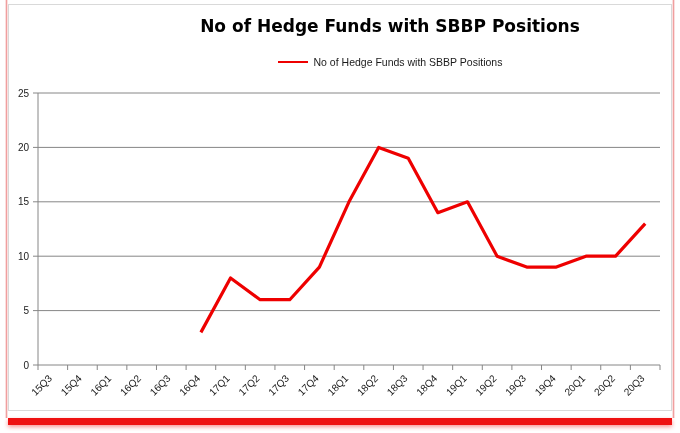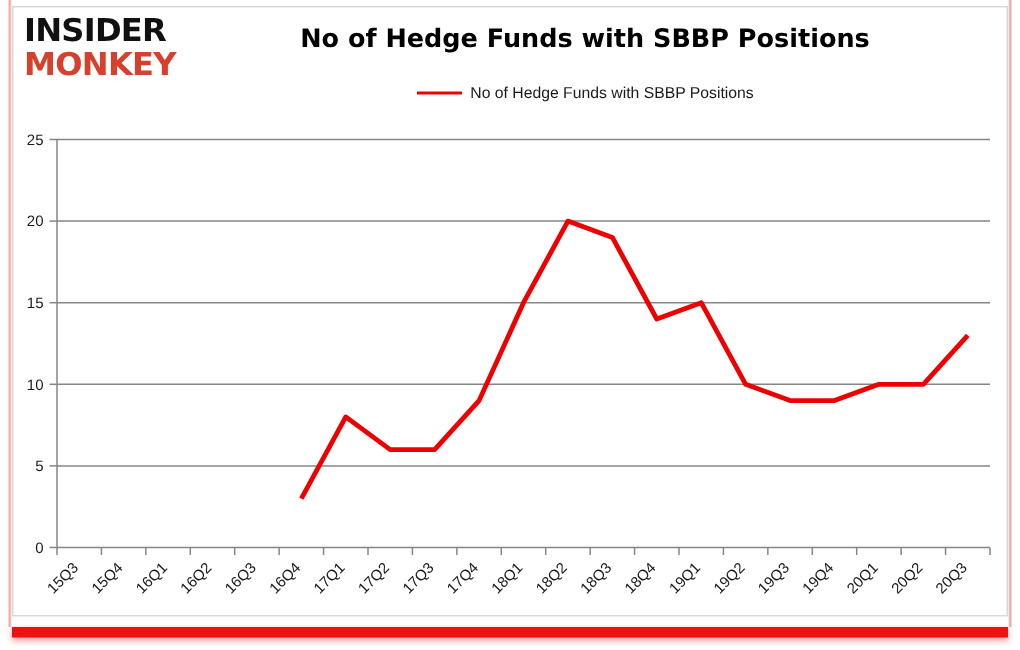--- a/index.html
+++ b/index.html
@@ -157,24 +157,20 @@
 </style>
 </head>
 <body>
 
 <div id="page">
 
   <div class="edge-left"></div>
   <div class="edge-right"></div>
   <div class="frame"></div>
 
-  <div class="logo">
-    <span class="l1">INSIDER</span>
-    <span class="l2">MONKEY</span>
-  </div>
 
   <div class="chart-title">No of Hedge Funds with SBBP Positions</div>
 
   <div class="legend">
     <span class="legend-line"></span>
     <span class="legend-label">No of Hedge Funds with SBBP Positions</span>
   </div>
 
   <div class="plot-wrap">
     <svg class="plot-svg" width="680" height="433" viewBox="0 0 680 433">

